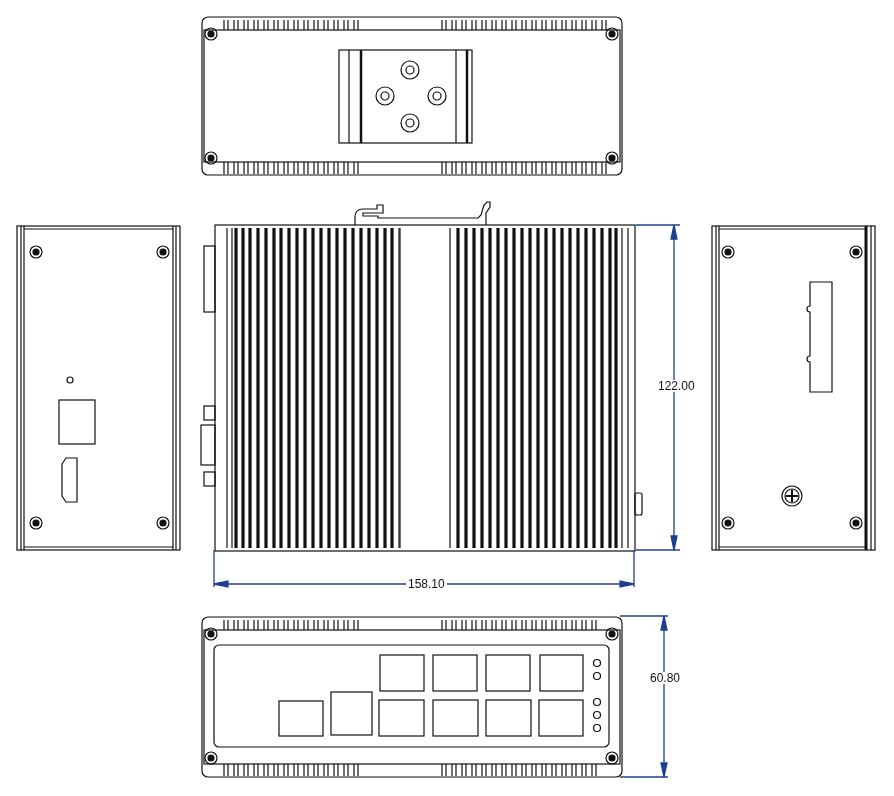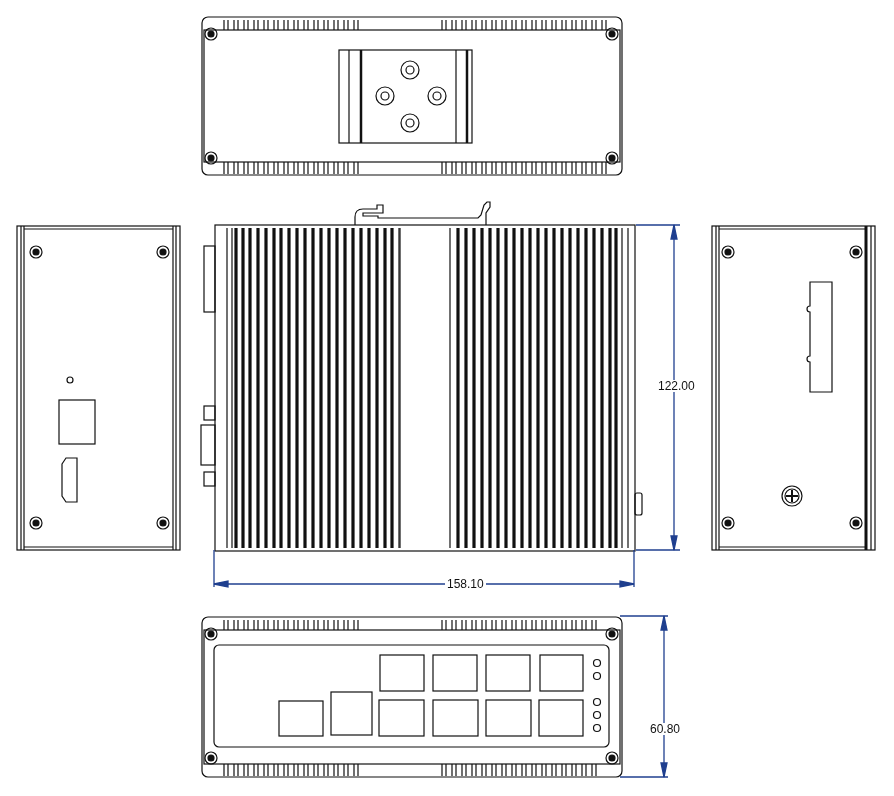--- a/index.html
+++ b/index.html
@@ -221,15 +221,15 @@
 
     <line x1="620" y1="616" x2="668" y2="616"></line>
     <line x1="620" y1="777" x2="668" y2="777"></line>
     <line x1="664" y1="616" x2="664" y2="777"></line>
     <path d="M664 616 l-3 14 h6 z"></path>
     <path d="M664 777 l-3 -14 h6 z"></path>
   </g>
 </svg>
 
 <span class="dim-label" style="left:656px;top:380px;">122.00</span>
-<span class="dim-label" style="left:406px;top:578px;margin-left:39px;">158.10</span>
-<span class="dim-label" style="left:648px;top:723px;">60.80</span>
+<span class="dim-label" style="left:406px;top:578px;">158.10</span>
+<span class="dim-label" style="left:648px;top:672px;">60.80</span>
 </div>
 
 </body></html>

